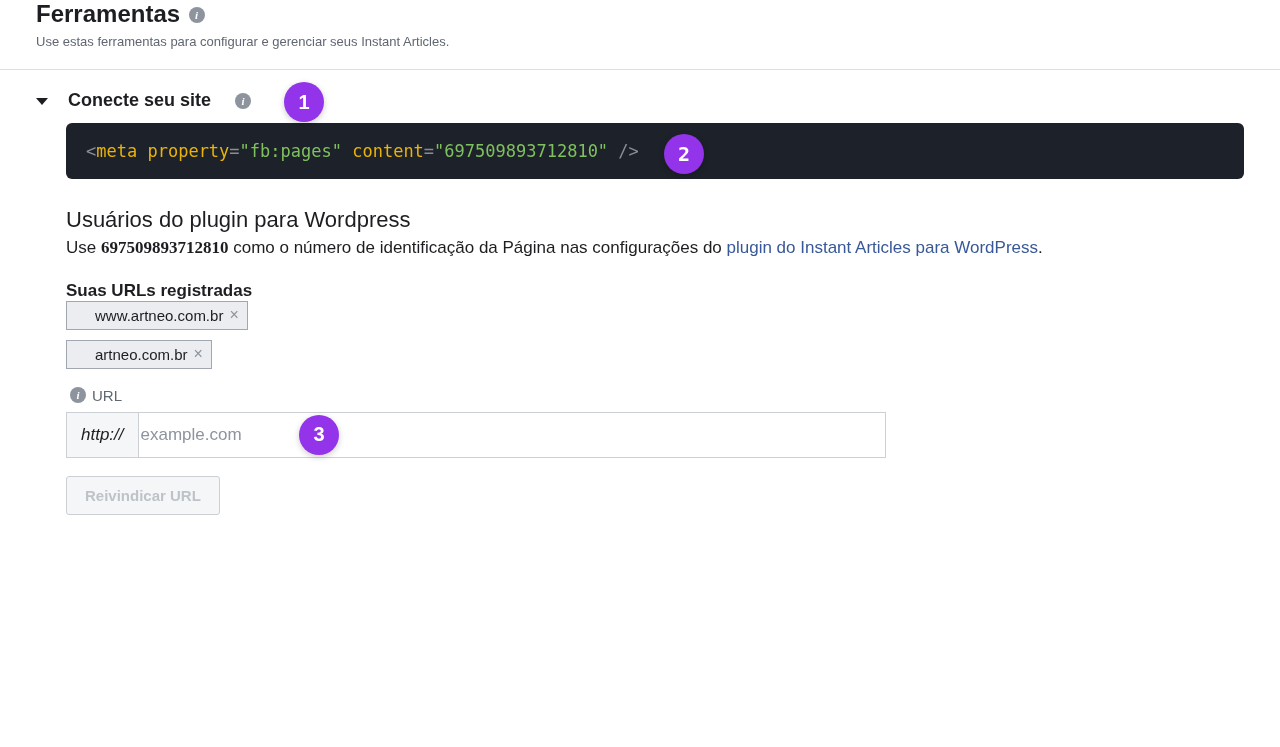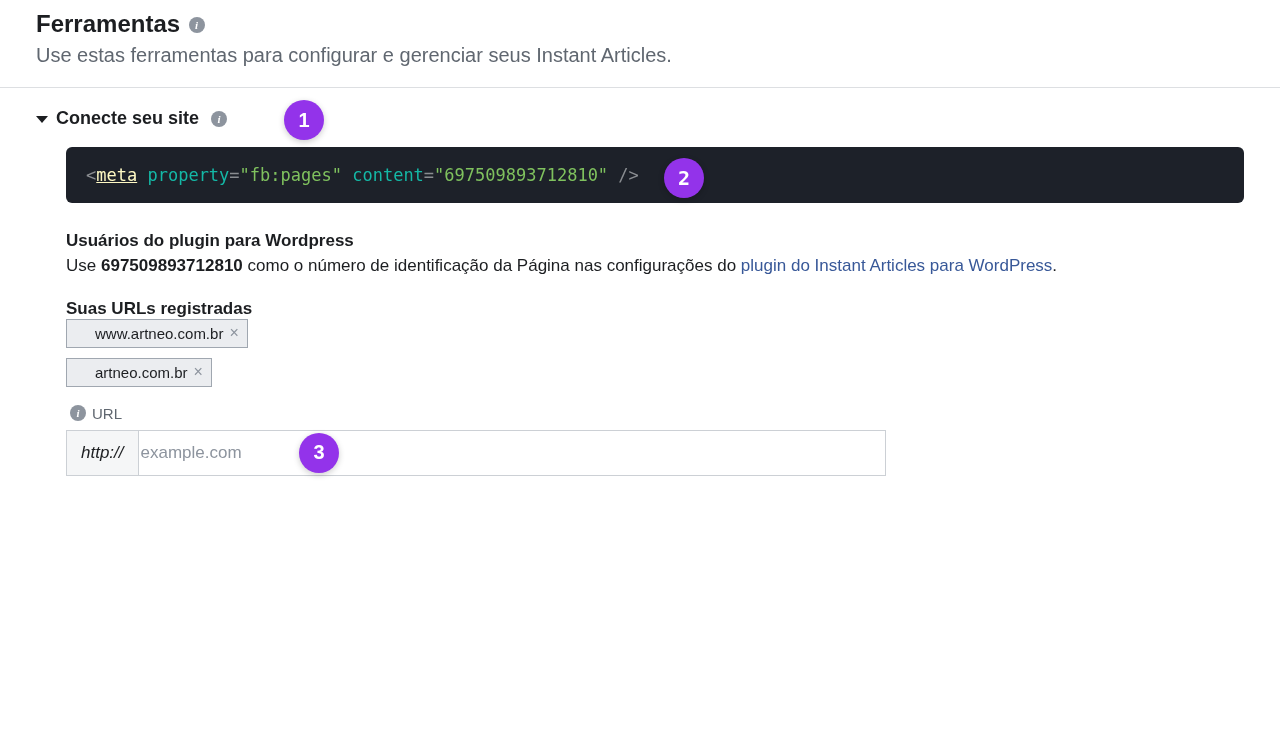--- a/index.html
+++ b/index.html
@@ -3,21 +3,21 @@
   <meta charset="utf-8">
   <style>
     * { box-sizing: border-box; margin: 0; padding: 0; }
     body {
       font-family: -apple-system, BlinkMacSystemFont, "Segoe UI", Helvetica, Arial, sans-serif;
       background: #fff;
       color: #1c1e21;
       padding: 0;
     }
     .page-header {
-      padding: 10px 36px 20px 36px;
+      padding: 0 36px 20px 36px;
       border-bottom: 1px solid #dddfe2;
     }
     .page-title {
       font-size: 24px;
       font-weight: 700;
       color: #1c1e21;
       display: inline-block;
     }
     .info-icon {
       display: inline-flex;
@@ -29,33 +29,33 @@
       background: #8d949e;
       color: #fff;
       font-size: 11px;
       font-weight: 700;
       font-style: italic;
       font-family: serif;
       vertical-align: 3px;
       margin-left: 4px;
     }
     .page-subtitle {
-      font-size: 20px;
+      font-size: 13px;
       color: #606770;
       margin-top: 6px;
     }
     .section {
       padding: 20px 36px 0 36px;
       position: relative;
     }
     .section-header {
       display: flex;
       align-items: center;
-      gap: 8px;
-      margin-bottom: 18px;
+      gap: 20px;
+      margin-bottom: 12px;
       position: relative;
     }
     .chevron {
       width: 0;
       height: 0;
       border-left: 6px solid transparent;
       border-right: 6px solid transparent;
       border-top: 7px solid #1c1e21;
       transform: translateY(1px);
     }
@@ -96,35 +96,35 @@
       background: #1d2129;
       border-radius: 6px;
       padding: 18px 20px;
       font-family: Menlo, Monaco, Consolas, monospace;
       font-size: 17px;
       color: #b0b3b8;
       position: relative;
       margin-bottom: 28px;
     }
     .tok-bracket { color: #8a8d91; }
-    .tok-tag { color: #fef9c3; text-decoration: underline; }
-    .tok-attr { color: #14b8a6; }
+    .tok-tag { color: #eab308; }
+    .tok-attr { color: #eab308; }
     .tok-val { color: #7fc15e; }
     .subheading {
-      font-size: 17px;
-      font-weight: 700;
+      font-size: 22px;
+      font-weight: 400;
       color: #1c1e21;
       margin-bottom: 2px;
     }
     .wp-text {
       font-size: 17px;
       line-height: 1.5;
       margin-bottom: 20px;
     }
-    .wp-text .bold { font-weight: 700; }
+    .wp-text .bold { font-weight: 700; font-family: Liberation Serif, serif; }
     .urls-heading {
       font-size: 17px;
       font-weight: 700;
       margin-bottom: 0;
     }
     .chip {
       display: inline-flex;
       align-items: center;
       border: 1px solid #a0a7b0;
       background: #ebedf0;
@@ -251,15 +251,16 @@
       <span class="info-icon">i</span>
       <span class="url-label">URL</span>
     </div>
 
     <div class="url-input-group rel-wrap">
       <div class="callout-badge badge-3">3</div>
       <div class="url-prefix">http://</div>
       <input class="url-input" type="text" placeholder="example.com" style="">
     </div>
 
+    <button class="claim-button">Reivindicar URL</button>
 
   </div>
 </div>
 
 </body></html>

